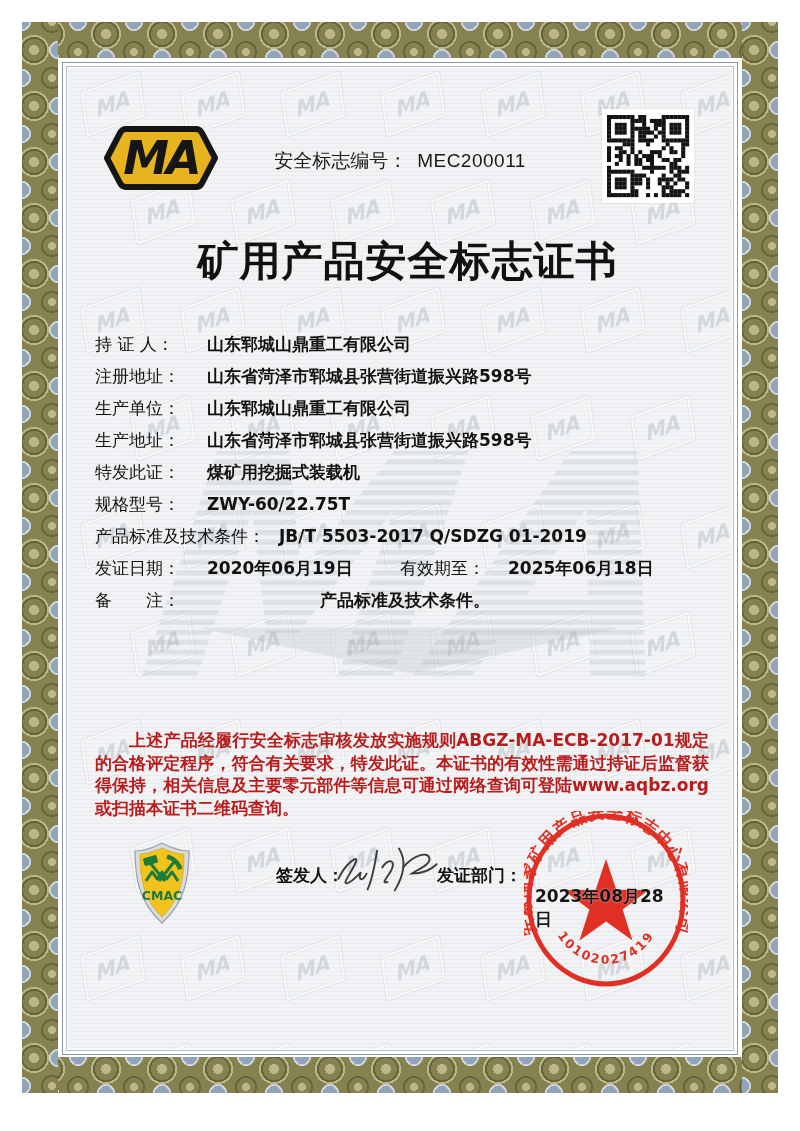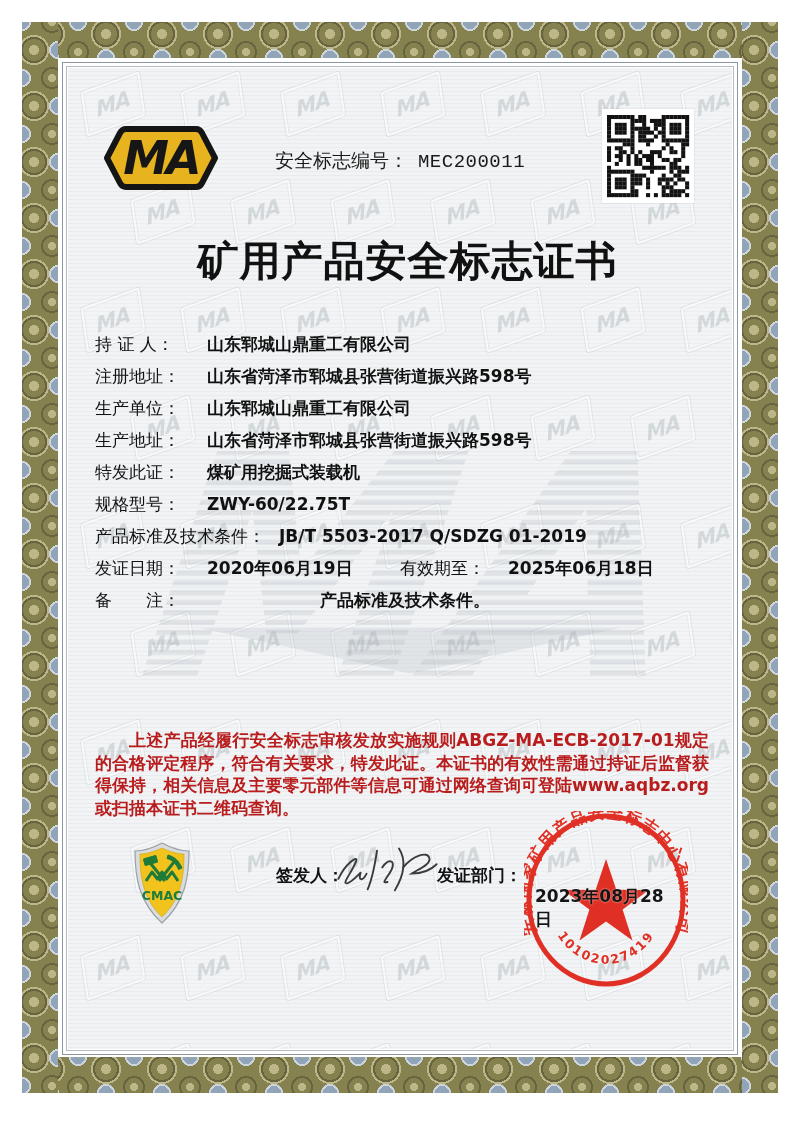--- a/index.html
+++ b/index.html
@@ -45,21 +45,21 @@
   .big-ma{position:absolute;left:150px;top:420px;z-index:1;pointer-events:none;
     font-size:310px;line-height:300px;font-weight:900;font-style:italic;letter-spacing:-12px;
     transform:skewX(-8deg);
     background:repeating-linear-gradient(180deg,rgba(158,167,175,.42) 0 5px,rgba(236,239,241,.15) 5px 10px);
     -webkit-background-clip:text;background-clip:text;color:transparent;opacity:.5;}
   .v-banner{position:absolute;left:200px;top:628px;width:420px;height:48px;z-index:1;pointer-events:none;
     background:rgba(168,176,185,.22);clip-path:polygon(0 0,100% 0,50% 95%);}
 
   
   .abs{position:absolute;z-index:2;}
-  .header-number{left:0;right:0;top:148px;text-align:center;font-family:Liberation Mono, monospace;
+  .header-number{left:0;right:0;top:148px;text-align:center;font-family:Liberation Sans, sans-serif;
     font-size:19px;color:#1a1a1a;}
   .header-number .num{margin-left:10px;letter-spacing:.5px;}
   .page-title{left:0;right:0;top:234px;text-align:center;font-family:"Liberation Serif",serif;
     font-weight:900;font-size:41px;color:#111;letter-spacing:1px;padding-left:15px;}
 
   .fields{left:95px;width:612px;top:333px;color:#111;}
   .row{display:flex;height:22px;line-height:22px;margin-bottom:10px;font-size:17px;}
   .row .lbl{flex:0 0 112px;font-weight:500;}
   .row.wide{margin-top:4px;}
   .row.wide .lbl{flex:0 0 auto;margin-right:14px;text-align:center;}

